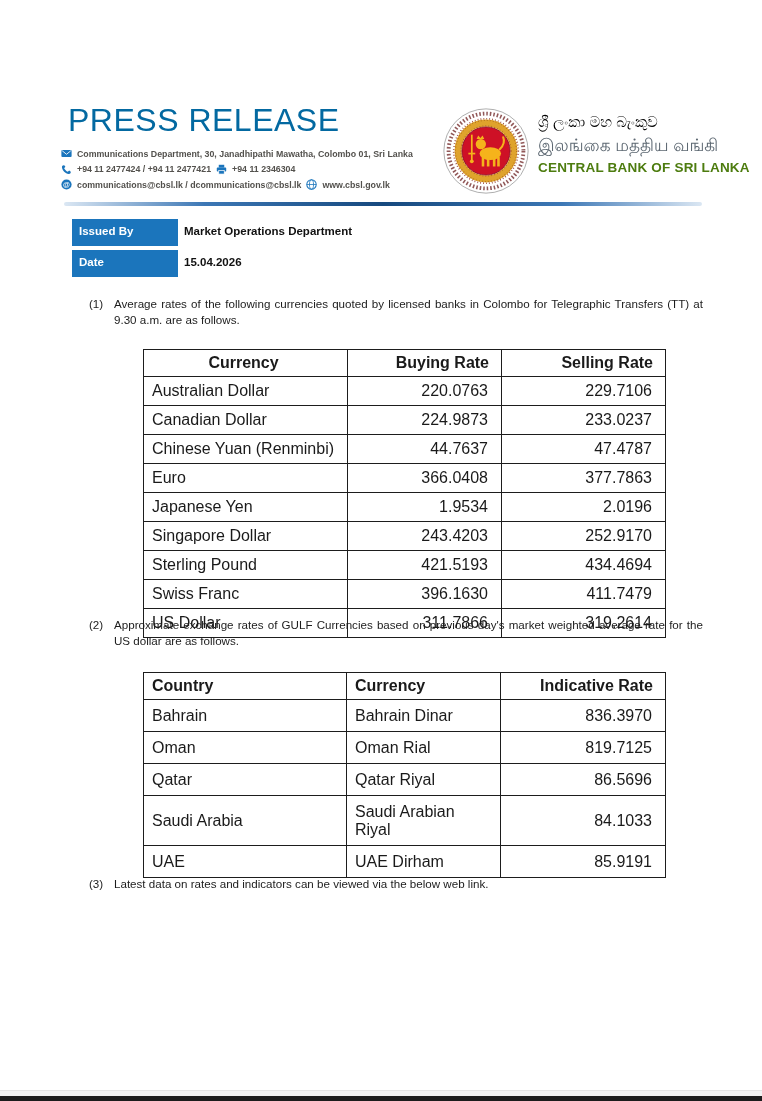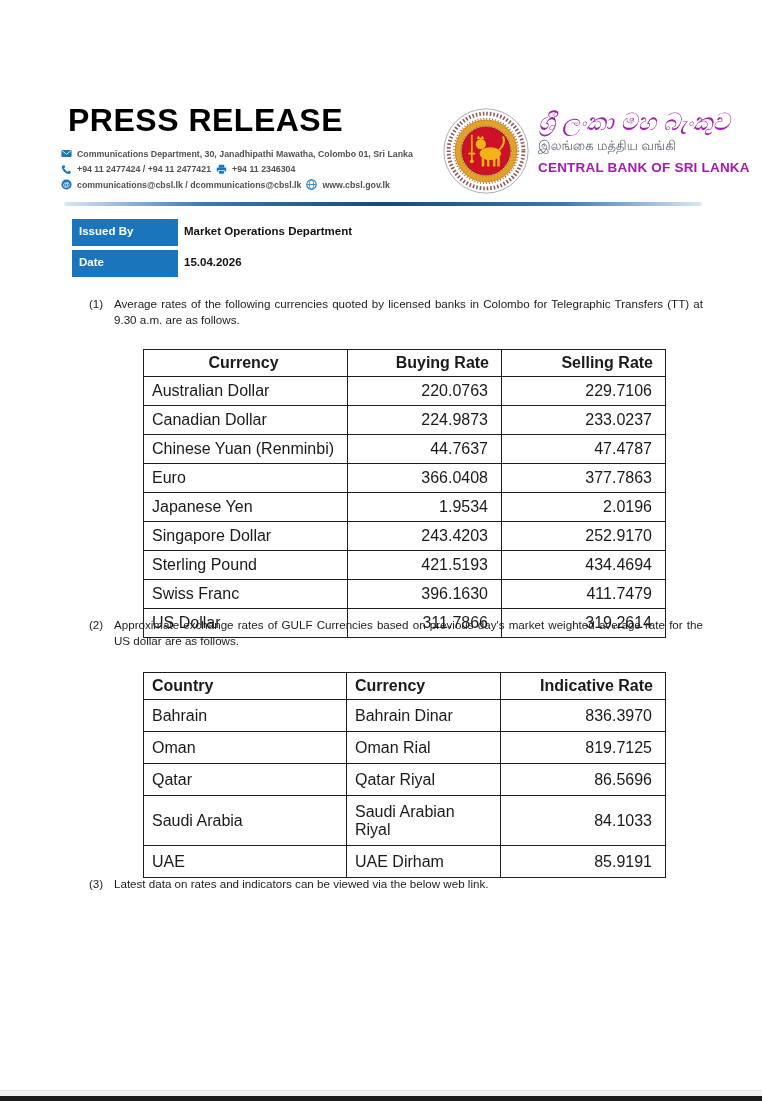--- a/index.html
+++ b/index.html
@@ -11,38 +11,38 @@
   .page {
     position:relative;
     width:762px; height:1101px;
     background:#ffffff;
     overflow:hidden;
   }
 
   
   .press-title {
     position:absolute; left:68px; top:102px;
-    font-size:32px; font-weight:bold; letter-spacing:0.5px;
-    color:#000000;
+    font-size:32px; font-weight:normal; letter-spacing:0.5px;
+    color:#0369a1;
   }
   .contact-block { position:absolute; left:61px; top:148px; width:360px; }
   .contact-line {
     display:flex; align-items:center; gap:5px;
     font-size:8.8px; color:#53514d; font-weight:bold;
     margin-bottom:4.5px; white-space:nowrap;
   }
   .cicon { display:inline-flex; width:11px; height:11px; flex:none; }
   .cicon svg { width:11px; height:11px; }
 
   .logo-wrap { position:absolute; left:443px; top:108px; width:86px; height:86px; }
   .logo-wrap svg { width:86px; height:86px; }
   .bankname { position:absolute; left:538px; top:110px; width:215px; }
-  .bn-si { font-size:24px; color:#a21caf; line-height:24px;font-style:italic; }
-  .bn-ta { font-size:13px; color:#5d6872; line-height:23px; }
-  .bn-en { font-size:13.5px; font-weight:bold; color:#a21caf; line-height:22px; letter-spacing:0.2px; }
+  .bn-si { font-size:15px; color:#000000; line-height:24px; }
+  .bn-ta { font-size:17px; color:#5d6872; line-height:23px; }
+  .bn-en { font-size:13.5px; font-weight:bold; color:#4d7c0f; line-height:22px; letter-spacing:0.2px; }
 
   .blue-rule {
     position:absolute; left:64px; top:202px; width:638px; height:3.5px;
     background:linear-gradient(90deg,#dbe7f3 0%,#3c77b5 22%,#16497e 50%,#3c77b5 78%,#dbe7f3 100%);
     border-radius:2px;
   }
 
   
   .meta-row { position:absolute; left:72px; display:flex; align-items:stretch; }
   .meta-row.r1 { top:219px; }

